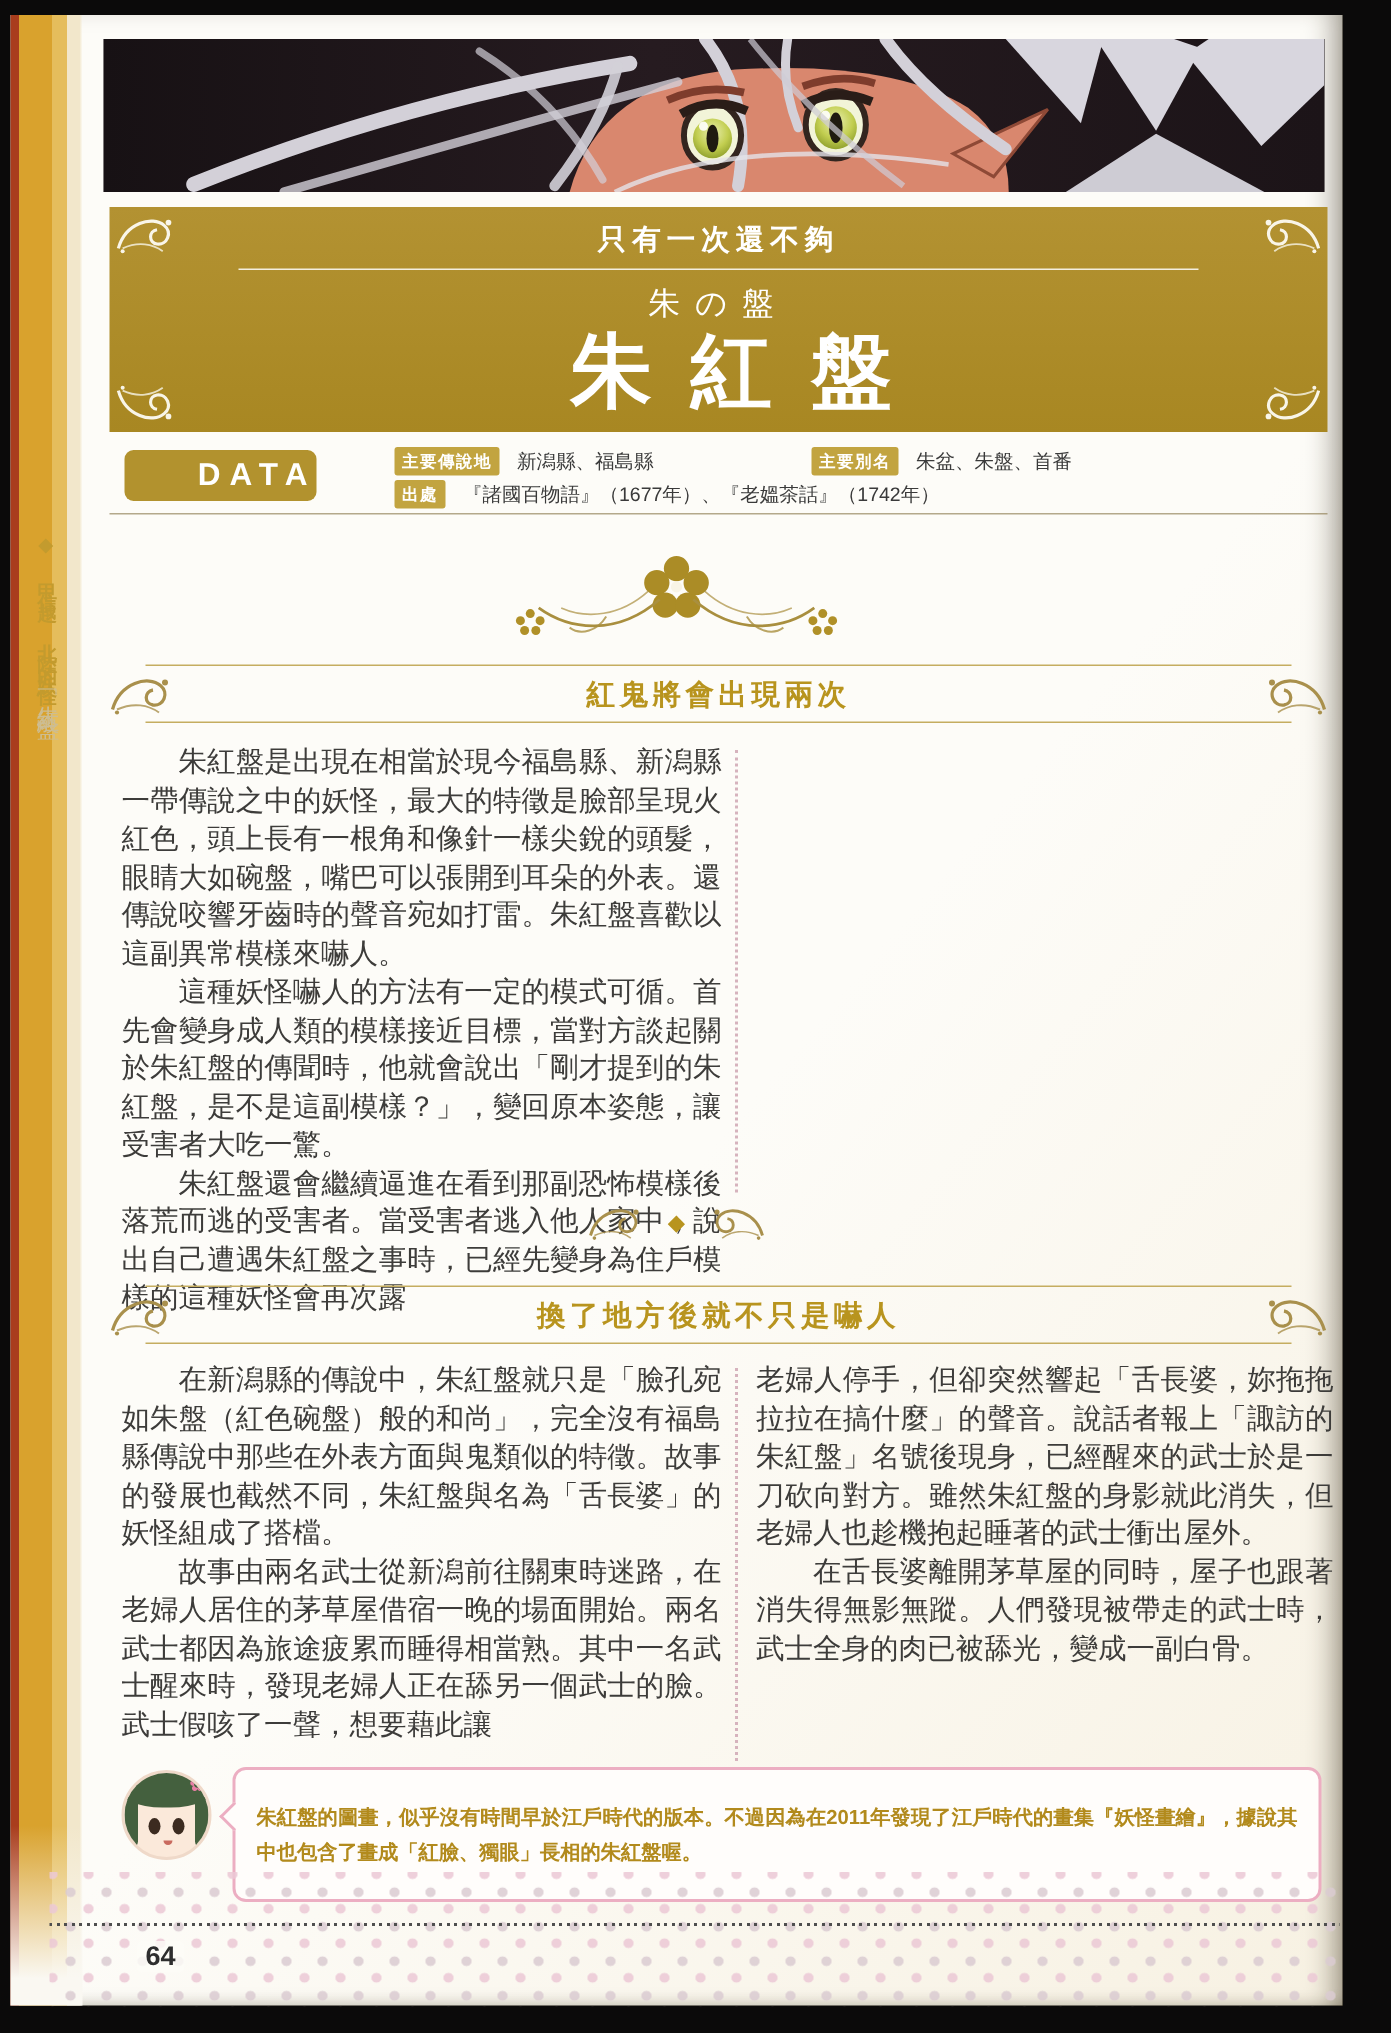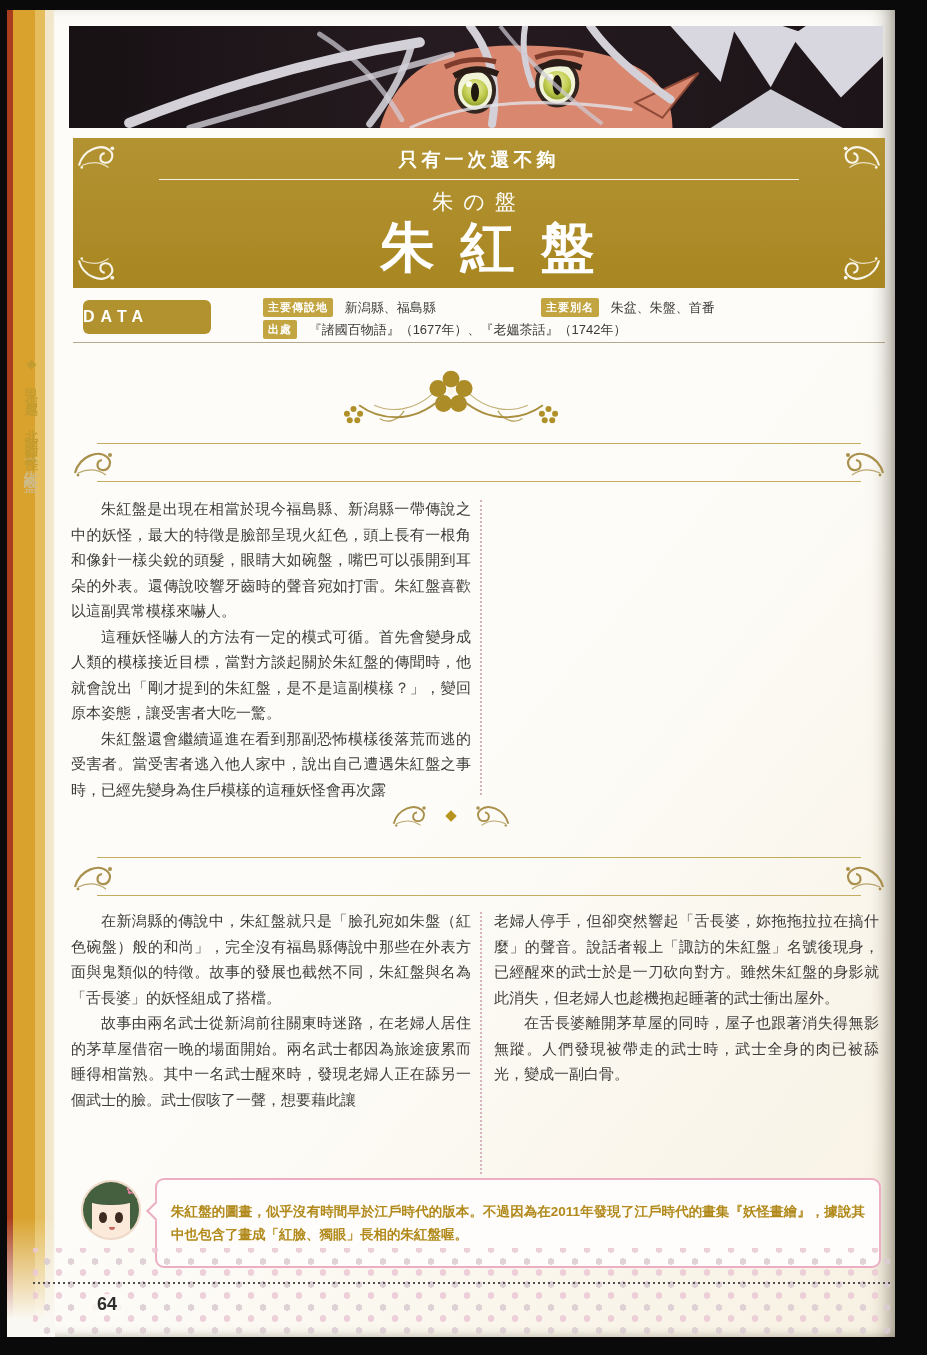--- a/index.html
+++ b/index.html
@@ -38,21 +38,21 @@
     font-family:"Liberation Serif","DejaVu Serif",serif;font-size:54px;font-weight:bold;letter-spacing:26px;padding-left:43px;box-sizing:border-box;}
   .corner{position:absolute;width:42px;height:30px;color:#fdfbf3;opacity:.95;}
   .corner svg{width:100%;height:100%;}
   .corner.tl{left:4px;top:3px;}
   .corner.tr{right:4px;top:3px;transform:scaleX(-1);}
   .corner.bl{left:4px;bottom:3px;transform:scaleY(-1);}
   .corner.br{right:4px;bottom:3px;transform:scale(-1,-1);}
   
   .databar{position:absolute;left:76px;top:288px;width:800px;height:44px;font-size:13px;color:#3a3a3a;}
   .data-badge{position:absolute;left:0;top:2px;width:128px;height:34px;background:#b2922e;border-radius:6px;
-    color:#fff;font-weight:bold;font-size:16px;letter-spacing:6px;text-align:left;line-height:34px;}
+    color:#fff;font-weight:bold;font-size:21px;letter-spacing:6px;text-align:right;line-height:34px;}
   .field-tag{display:inline-block;background:#c2a440;color:#fff;font-size:11px;font-weight:bold;
     padding:2px 5px;border-radius:2px;letter-spacing:1px;vertical-align:middle;}
   .f-origin{position:absolute;left:180px;top:0;}
   .f-source{position:absolute;left:180px;top:22px;}
   .f-alias{position:absolute;left:458px;top:0;}
   .field-val{margin-left:8px;vertical-align:middle;}
   .datarule{position:absolute;left:66px;top:332px;width:812px;height:1px;background:#8d7c50;opacity:.65;}
   
   .side-label{
     position:absolute;left:14px;top:346px;height:540px;
@@ -66,21 +66,21 @@
   
   .secband{position:absolute;left:68px;width:808px;height:56px;}
   .secband .hl{position:absolute;left:22px;right:22px;height:1px;background:#c5ad60;}
   .secband .hl.top{top:9px;} .secband .hl.bot{top:47px;}
   .secband h2{position:absolute;top:16px;width:100%;text-align:center;margin:0;
     font-size:19px;font-weight:bold;color:#b8941e;letter-spacing:3px;}
   .secband .curl{position:absolute;width:44px;height:30px;color:#a9904c;top:14px;}
   .secband .curl.l{left:-2px;} .secband .curl.r{right:-2px;transform:scaleX(-1);}
   .curl svg{width:100%;height:100%;}
   
-  .cols{position:absolute;left:64px;width:810px;color:#3d3c3a;font-size:15px;line-height:25.5px;}
+  .cols{position:absolute;left:74px;width:810px;color:#3d3c3a;font-size:19px;line-height:25.5px;}
   .col{position:absolute;top:0;text-align:justify;}
   .col.left{left:0;width:400px;}
   .col.right{left:423px;width:385px;}
   .col p{margin:0;text-indent:2em;}
   .col p.cont{text-indent:0;}
   .coldiv{position:absolute;left:409px;top:4px;border-left:2px dotted #d6b3bd;}
   
   .middiv{position:absolute;left:344px;top:792px;width:200px;height:30px;text-align:center;color:#a9904c;}
   .middiv .curl{display:inline-block;width:40px;height:26px;vertical-align:middle;}
   .middiv .curl.r{transform:scaleX(-1);}
@@ -256,20 +256,21 @@
           <circle cx="271" cy="55" r="3.2"></circle>
       </g>
     </svg>
   </div>
 
   <div class="secband" style="top:424px;">
     <span class="curl l"><svg viewBox="0 0 44 30">
           <use href="#curlsym"></use>
         </svg></span>
     <div class="hl top"></div>
+    <h2>紅鬼將會出現兩次</h2>
     <div class="hl bot"></div>
     <span class="curl r"><svg viewBox="0 0 44 30">
           <use href="#curlsym"></use>
         </svg></span>
   </div>
 
   <div class="cols" style="top:486px;height:306px;">
     <div class="col left">
       <p>朱紅盤是出現在相當於現今福島縣、新潟縣一帶傳說之中的妖怪，最大的特徵是臉部呈現火紅色，頭上長有一根角和像針一樣尖銳的頭髮，眼睛大如碗盤，嘴巴可以張開到耳朵的外表。還傳說咬響牙齒時的聲音宛如打雷。朱紅盤喜歡以這副異常模樣來嚇人。</p>
       <p>這種妖怪嚇人的方法有一定的模式可循。首先會變身成人類的模樣接近目標，當對方談起關於朱紅盤的傳聞時，他就會說出「剛才提到的朱紅盤，是不是這副模樣？」，變回原本姿態，讓受害者大吃一驚。</p>
@@ -286,20 +287,21 @@
     <span class="curl r"><svg viewBox="0 0 44 30">
           <use href="#curlsym"></use>
         </svg></span>
   </div>
 
   <div class="secband" style="top:838px;">
     <span class="curl l"><svg viewBox="0 0 44 30">
           <use href="#curlsym"></use>
         </svg></span>
     <div class="hl top"></div>
+    <h2>換了地方後就不只是嚇人</h2>
     <div class="hl bot"></div>
     <span class="curl r"><svg viewBox="0 0 44 30">
           <use href="#curlsym"></use>
         </svg></span>
   </div>
 
   <div class="cols" style="top:898px;height:270px;">
     <div class="col left">
       <p>在新潟縣的傳說中，朱紅盤就只是「臉孔宛如朱盤（紅色碗盤）般的和尚」，完全沒有福島縣傳說中那些在外表方面與鬼類似的特徵。故事的發展也截然不同，朱紅盤與名為「舌長婆」的妖怪組成了搭檔。</p>
       <p>故事由兩名武士從新潟前往關東時迷路，在老婦人居住的茅草屋借宿一晚的場面開始。兩名武士都因為旅途疲累而睡得相當熟。其中一名武士醒來時，發現老婦人正在舔另一個武士的臉。武士假咳了一聲，想要藉此讓</p>

